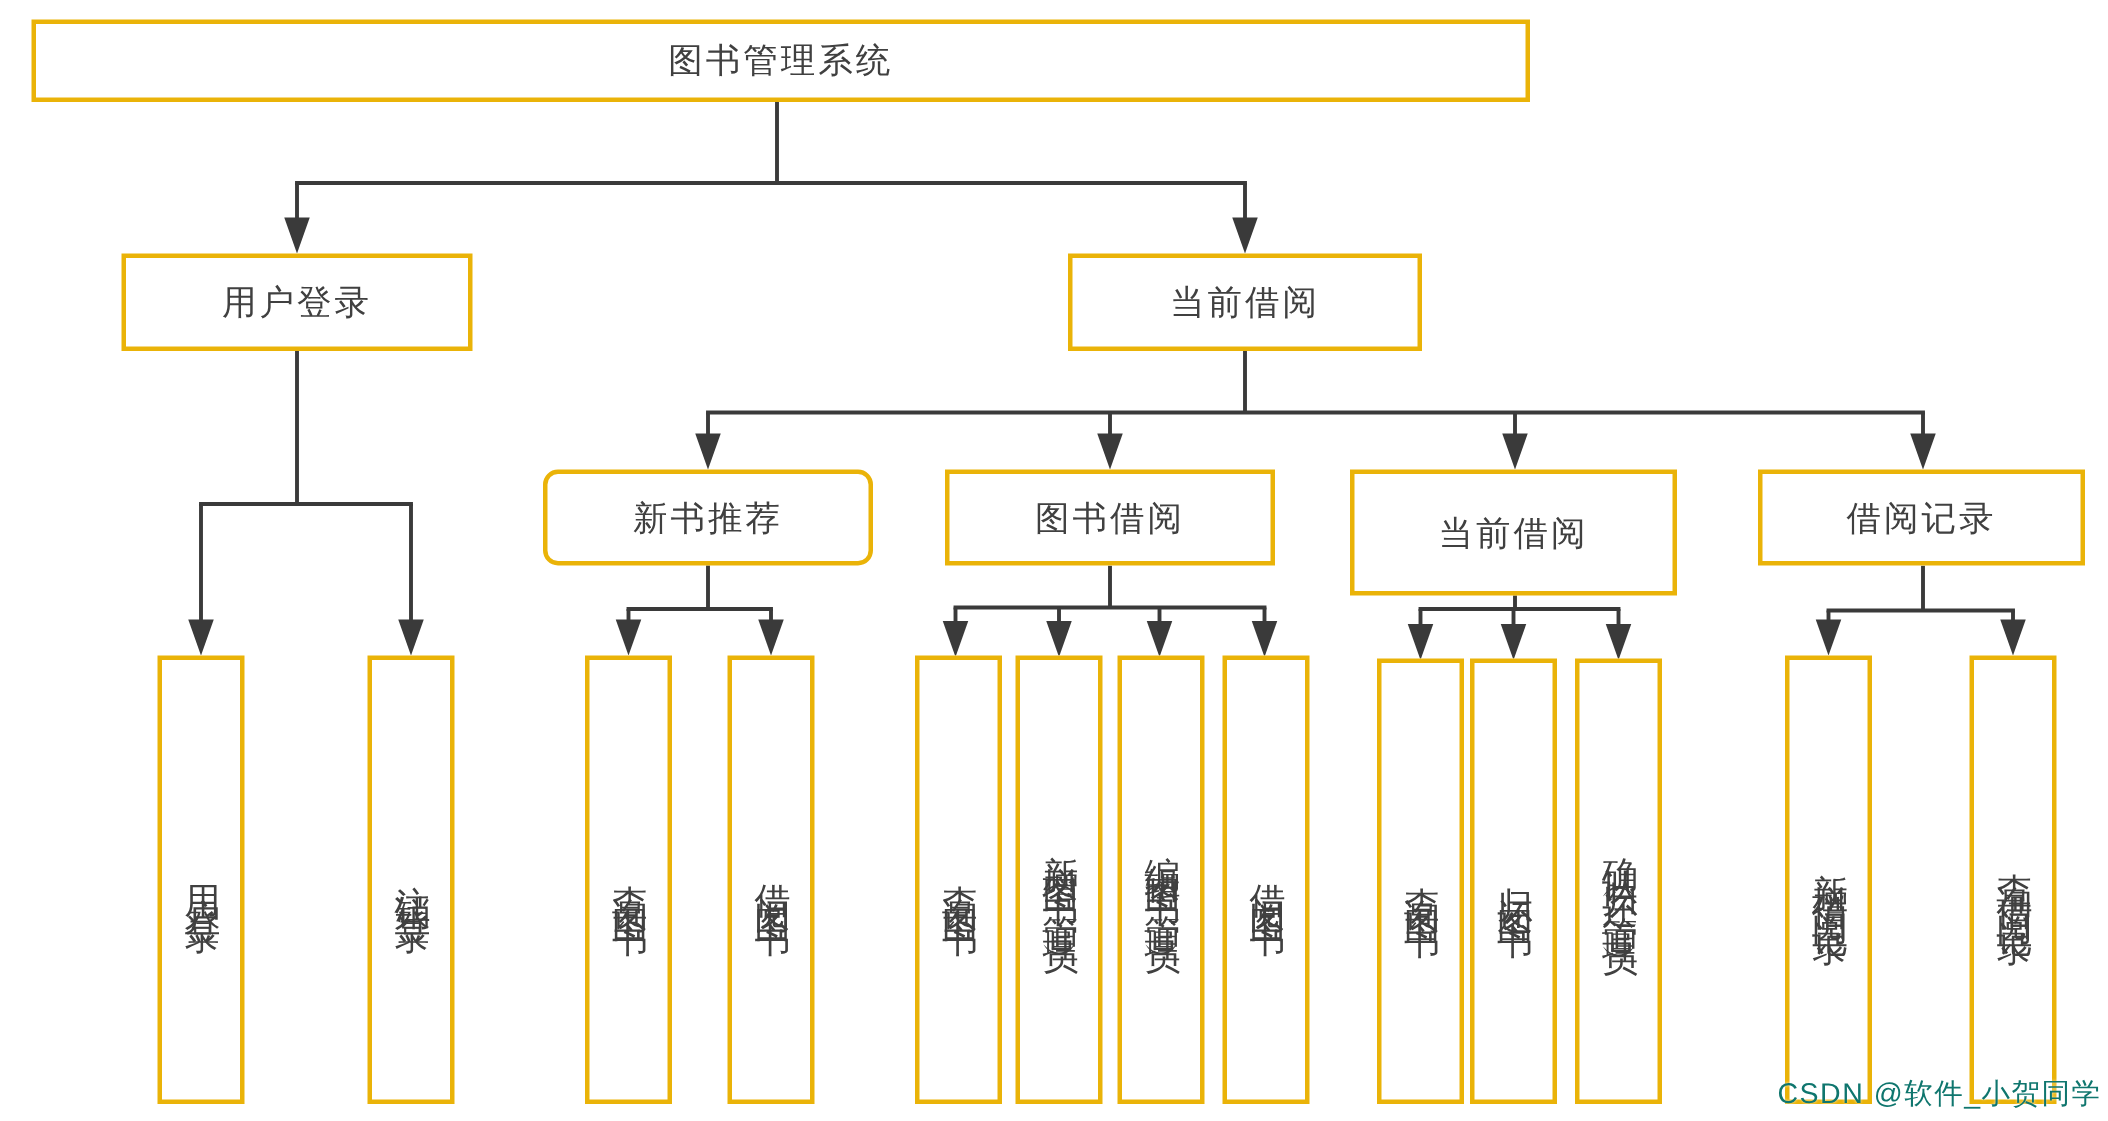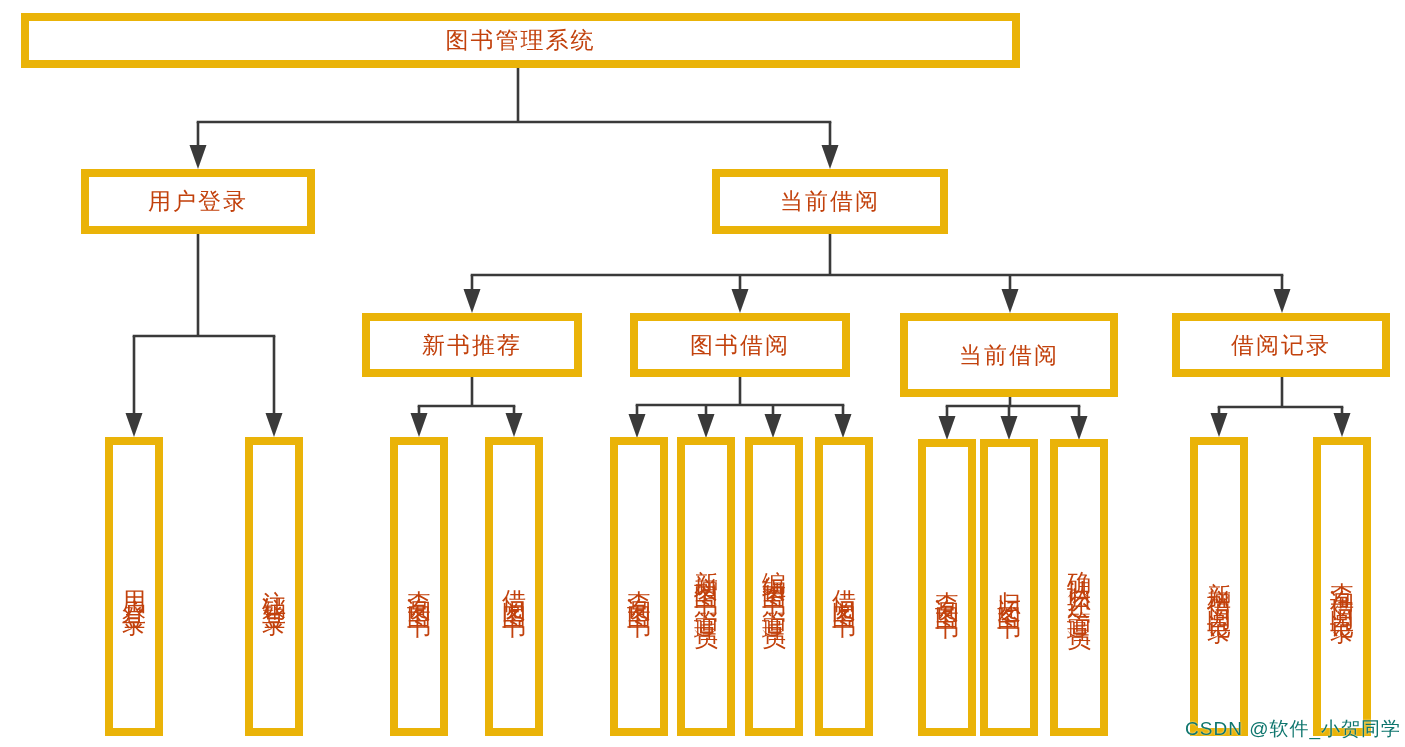--- a/index.html
+++ b/index.html
@@ -13,23 +13,23 @@
   }
   #connectors {
     position: absolute;
     left: 0; top: 0;
     width: 1405px; height: 747px;
     pointer-events: none;
   }
   .node {
     position: absolute;
     box-sizing: border-box;
-    border: 8px solid #eab308;
+    border: 3px solid #eab308;
     background: #ffffff;
-    color: #c2410c;
+    color: #404040;
     display: flex;
     align-items: center;
     justify-content: center;
     text-align: center;
   }
   .node.h {
     font-size: 23px;
     letter-spacing: 2px;
     white-space: nowrap;
   }
@@ -110,21 +110,21 @@
       <polygon points="1219,437 1210.5,413 1227.5,413" fill="#3a3a3a"></polygon>
       <line x1="1342" y1="407" x2="1342" y2="419" stroke="#3a3a3a" stroke-width="2.6"></line>
       <polygon points="1342,437 1333.5,413 1350.5,413" fill="#3a3a3a"></polygon>
     </svg>
 
   <div class="node h" style="left:21px; top:13px; width:999px; height:55px;">图书管理系统</div>
 
   <div class="node h" style="left:81px; top:169px; width:234px; height:65px;">用户登录</div>
   <div class="node h" style="left:712px; top:169px; width:236px; height:65px;">当前借阅</div>
 
-  <div class="node h" style="left:362px; top:313px; width:220px; height:64px;">新书推荐</div>
+  <div class="node h" style="left:362px; top:313px; width:220px; height:64px;border-radius:10px;">新书推荐</div>
   <div class="node h" style="left:630px; top:313px; width:220px; height:64px;">图书借阅</div>
   <div class="node h" style="left:900px; top:313px; width:218px; height:84px;">当前借阅</div>
   <div class="node h" style="left:1172px; top:313px; width:218px; height:64px;">借阅记录</div>
 
   <div class="node v" style="left:105px; top:437px; width:58px; height:299px;">用户登录</div>
   <div class="node v" style="left:245px; top:437px; width:58px; height:299px;">注销登录</div>
 
   <div class="node v" style="left:390px; top:437px; width:58px; height:299px;">查询图书</div>
   <div class="node v" style="left:485px; top:437px; width:58px; height:299px;">借阅图书</div>
 

